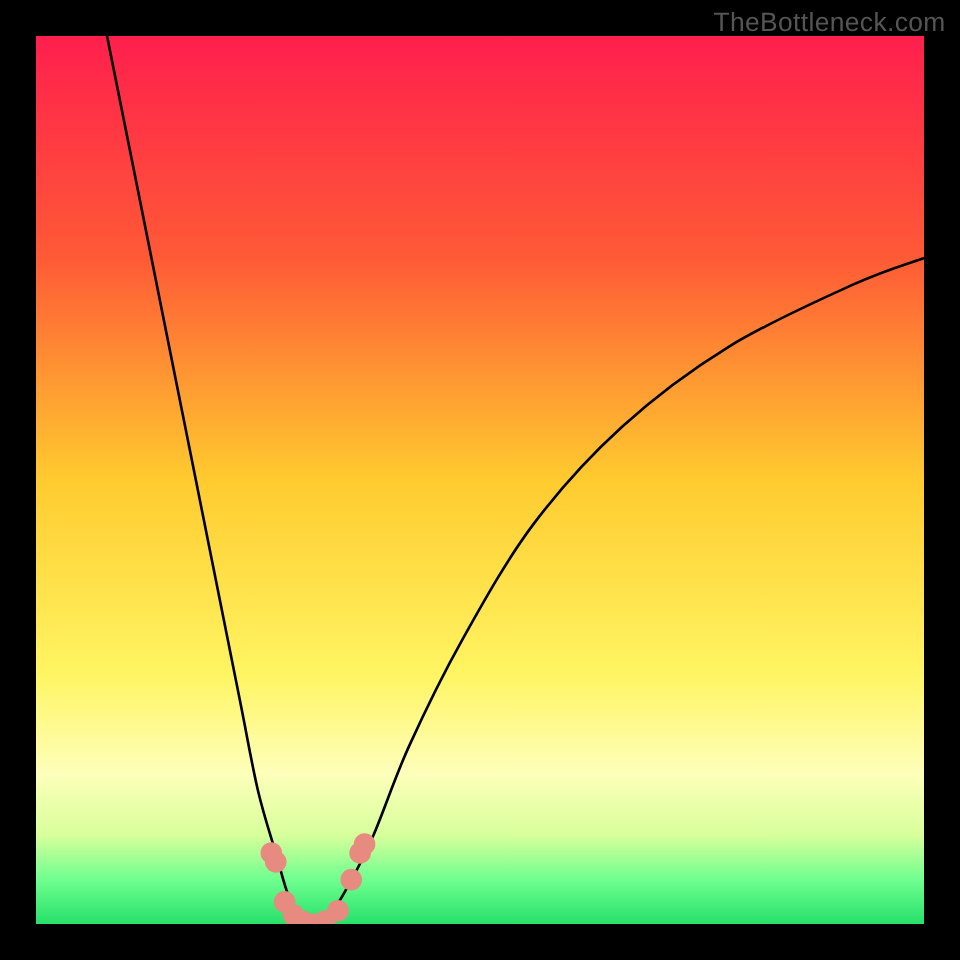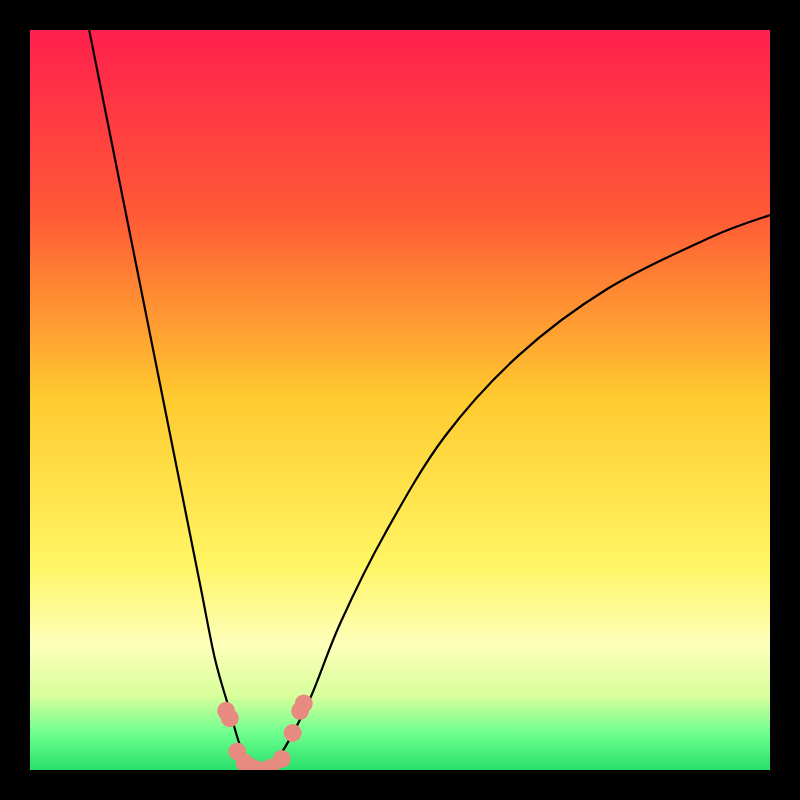--- a/index.html
+++ b/index.html
@@ -52,20 +52,21 @@
   
   .marker {
     fill: #e78a7f;
   }
 </style>
 </head>
 <body>
 
 <div class="frame">
 
+  <div class="watermark">TheBottleneck.com</div>
 
   <div class="plot-area">
     <svg class="gradient" viewBox="0 0 740 740" preserveAspectRatio="none">
       <defs>
         <linearGradient id="bg-grad" x1="0" y1="0" x2="0" y2="1">
             <stop offset="0%" stop-color="#ff1f4d"></stop>
             <stop offset="25%" stop-color="#ff5a36"></stop>
             <stop offset="50%" stop-color="#ffcb2f"></stop>
             <stop offset="72%" stop-color="#fff563"></stop>
             <stop offset="83%" stop-color="#fdffba"></stop>

